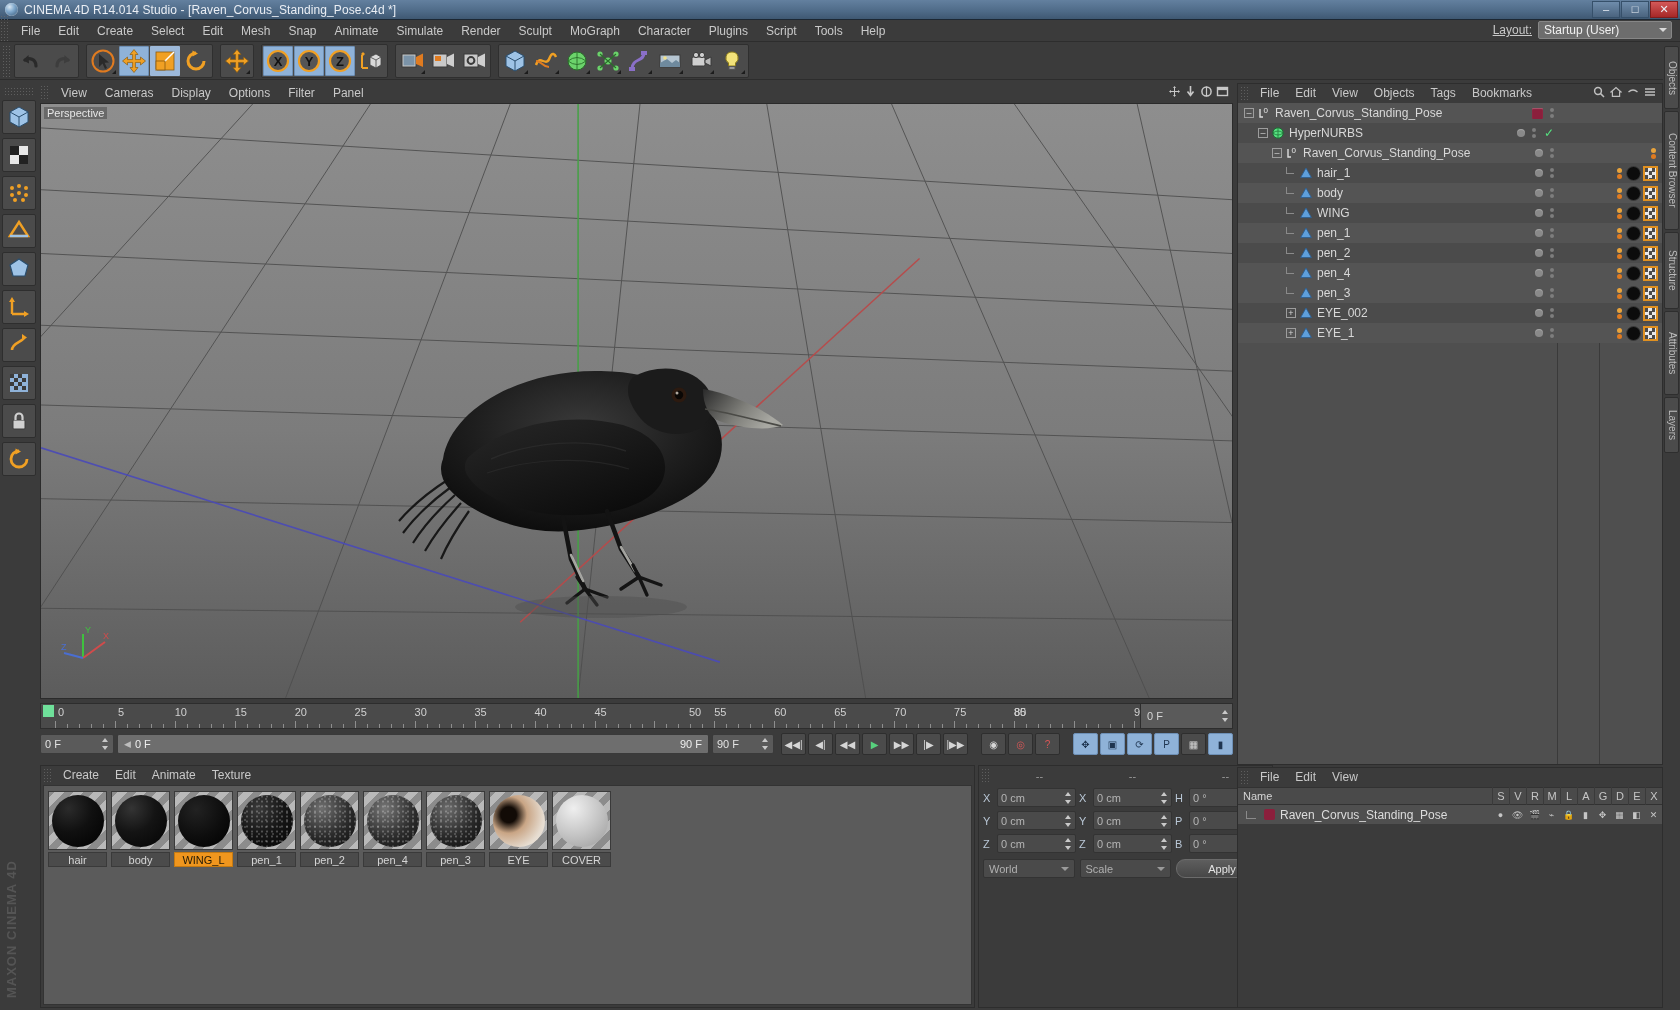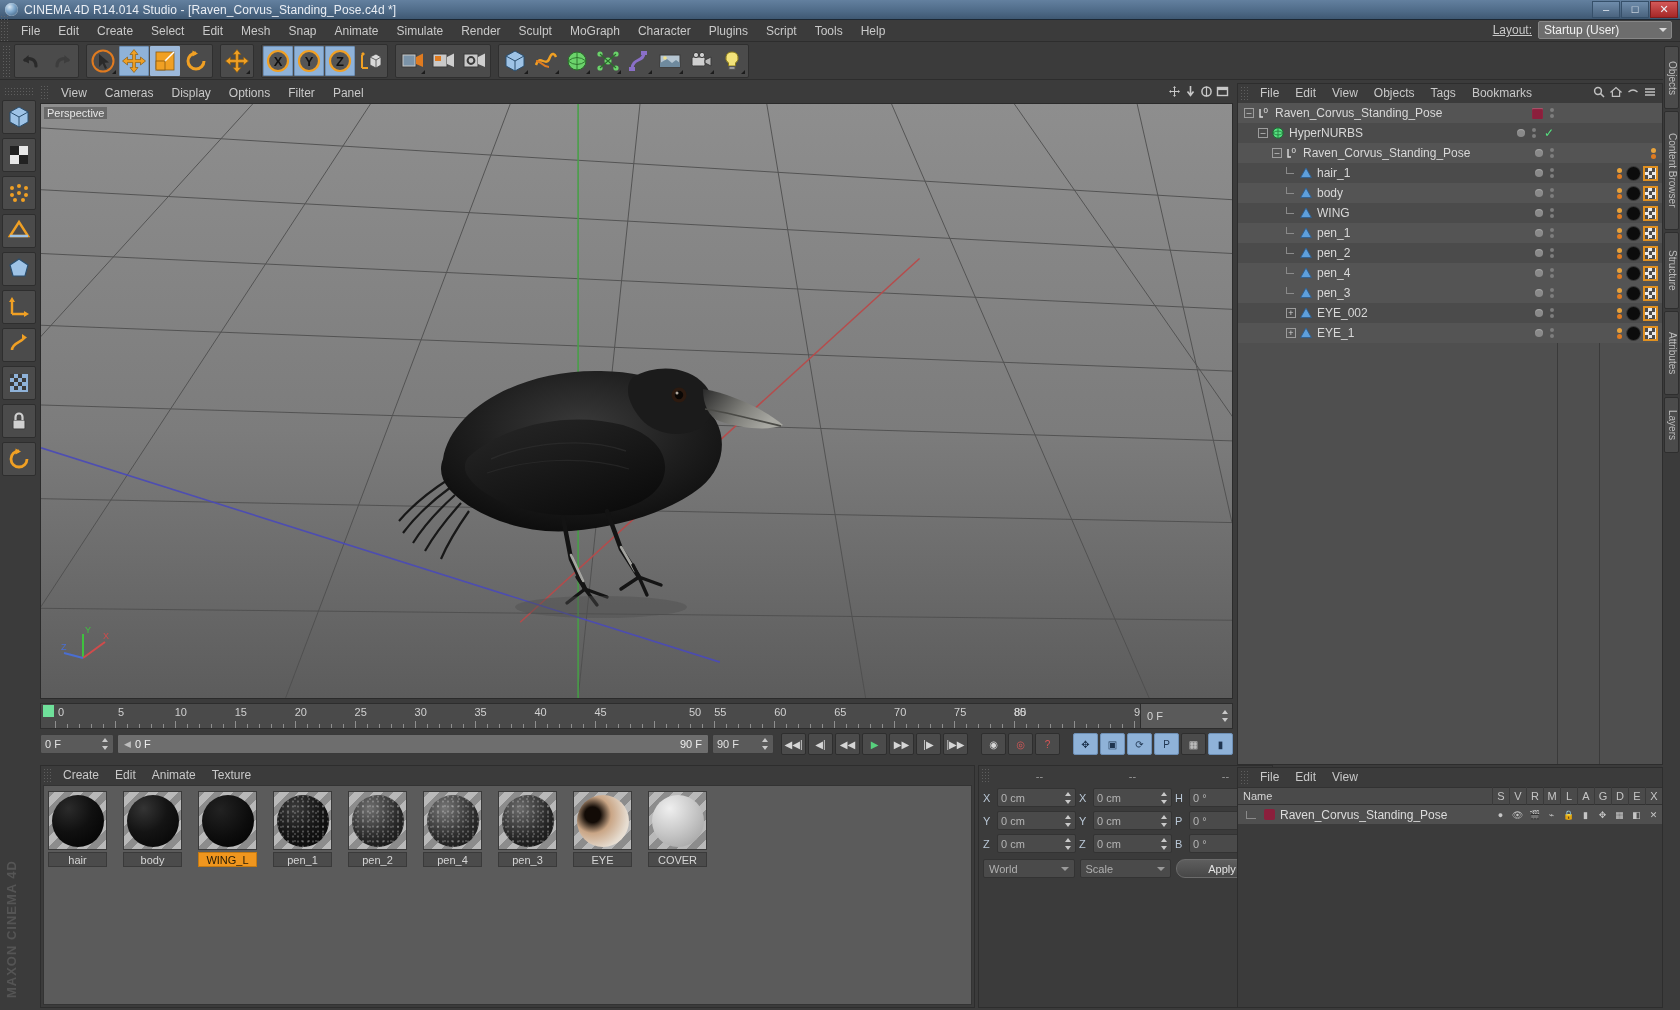--- a/index.html
+++ b/index.html
@@ -164,21 +164,21 @@
   .pbtn.blue{background:#8fb2d8;border-color:#6e90b6;}
 
   
   .matmgr { position:absolute; top:682px; left:2px; width:935px; bottom:2px;
             background:#3b3b3b; border:1px solid #2d2d2d; }
   .mm-menubar { height:19px; display:flex;align-items:center; padding-left:2px;}
   .mm-menubar .grip{height:15px;}
   .mm-menubar .mi{padding:0 8px;font-size:12px;line-height:19px;color:#c9c9c9;}
   .mm-body { position:absolute; top:19px;left:2px;right:2px;bottom:2px;
              background:#5b5b5b; border:1px solid #333; padding:5px 4px; }
-  .mat-list { display:flex; gap:16px; }
+  .mat-list { display:flex; gap:4px; }
   .mat {
     width:59px; display:flex; flex-direction:column; align-items:center;
   }
   .mat .sw {
     width:59px;height:59px; border:1px solid #3a3a3a; position:relative; overflow:hidden;
     background:
       repeating-linear-gradient(-45deg,#b9b9b9 0 7px,#8c8c8c 7px 14px);
   }
   .mat .sphere {
     position:absolute; left:50%; top:50%; transform:translate(-50%,-50%);

